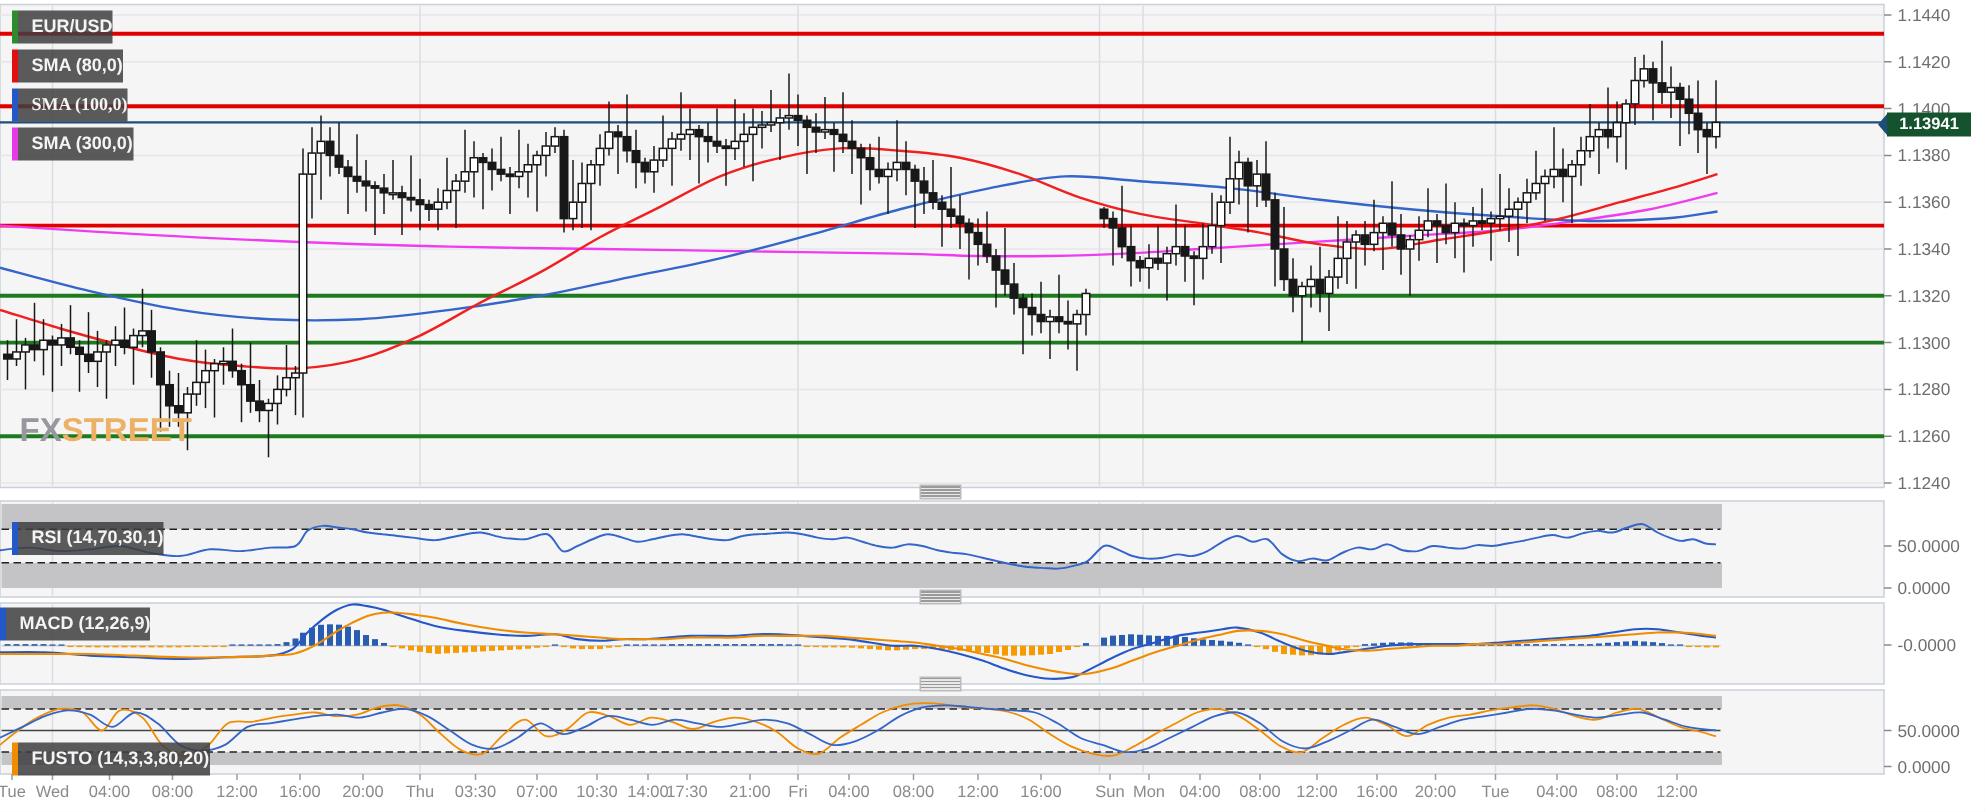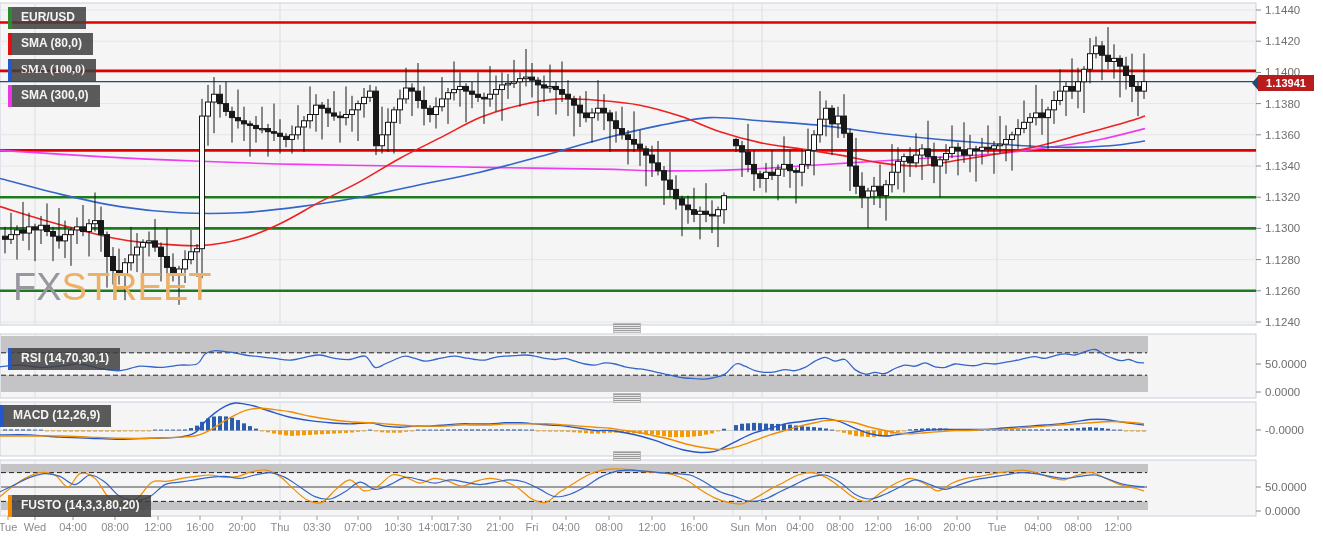--- a/index.html
+++ b/index.html
@@ -1,26 +1,26 @@
 <!DOCTYPE html>
 <html><head>
 <meta charset="utf-8">
 <style>
   html,body{margin:0;padding:0;background:#ffffff;width:1323px;height:541px;overflow:hidden;
     font-family:"Liberation Sans","DejaVu Sans",sans-serif;}
   #stage{position:relative;width:1323px;height:541px;}
   svg{position:absolute;left:0;top:0;}
   .ind-box{position:absolute;background:rgba(62,62,64,0.85);color:#f4f4f4;font-size:12px;
-    font-weight:bold;padding:3px 11px 4px 9px;line-height:15px;white-space:nowrap;z-index:5;}
+    font-weight:bold;padding:3px 0 4px 9px;line-height:15px;white-space:nowrap;z-index:5;}
   .ind-box .cbar{position:absolute;left:-4px;top:0;bottom:0;width:4px;}
-  .watermark{position:absolute;left:13px;top:272px;font-size:38px;font-weight:normal;
+  .watermark{position:absolute;left:13px;top:272px;font-size:22px;font-weight:bold;
     letter-spacing:0px;z-index:2;line-height:30px;}
   .watermark .fx{color:#97979f;}
   .watermark .street{color:#ecb166;}
-  .price-badge{position:absolute;left:1258px;top:75px;width:56px;height:16px;background:#b91c1c;
+  .price-badge{position:absolute;left:1258px;top:75px;width:56px;height:16px;background:#14532d;
     color:#fff;font-size:11px;font-weight:bold;text-align:center;line-height:16px;z-index:6;}
   .price-badge:before{content:"";position:absolute;left:-6px;top:1px;border:7px solid transparent;
     border-right:6px solid #1d4e7a;border-left:0;}
   .splitter{position:absolute;left:613px;width:26px;height:8px;z-index:6;cursor:row-resize;
     background:repeating-linear-gradient(to bottom,#9a9a9a 0 1px,#e8e8e8 1px 2px);border:1px solid #bbb;}
 </style>
 </head>
 <body>
 <div id="stage">
 

